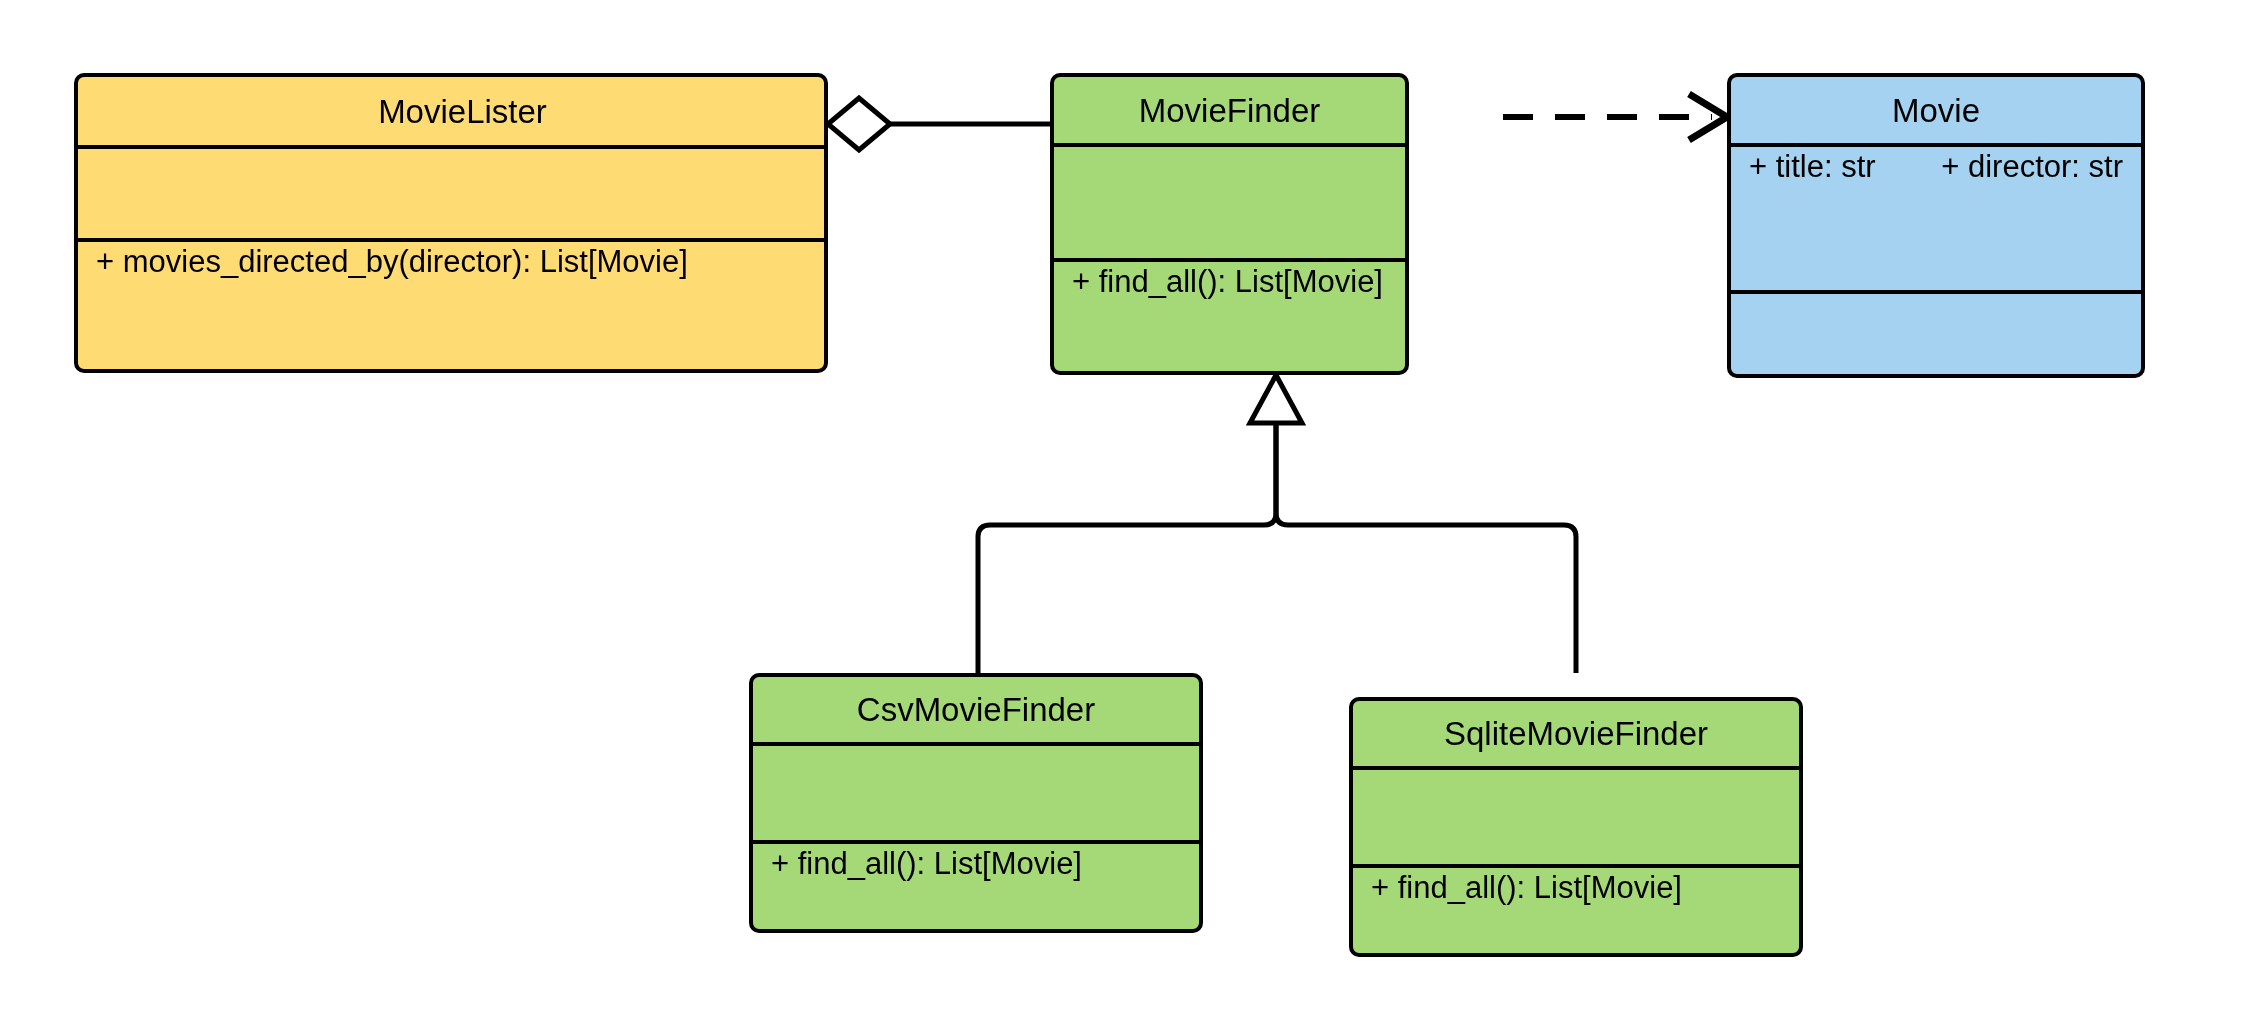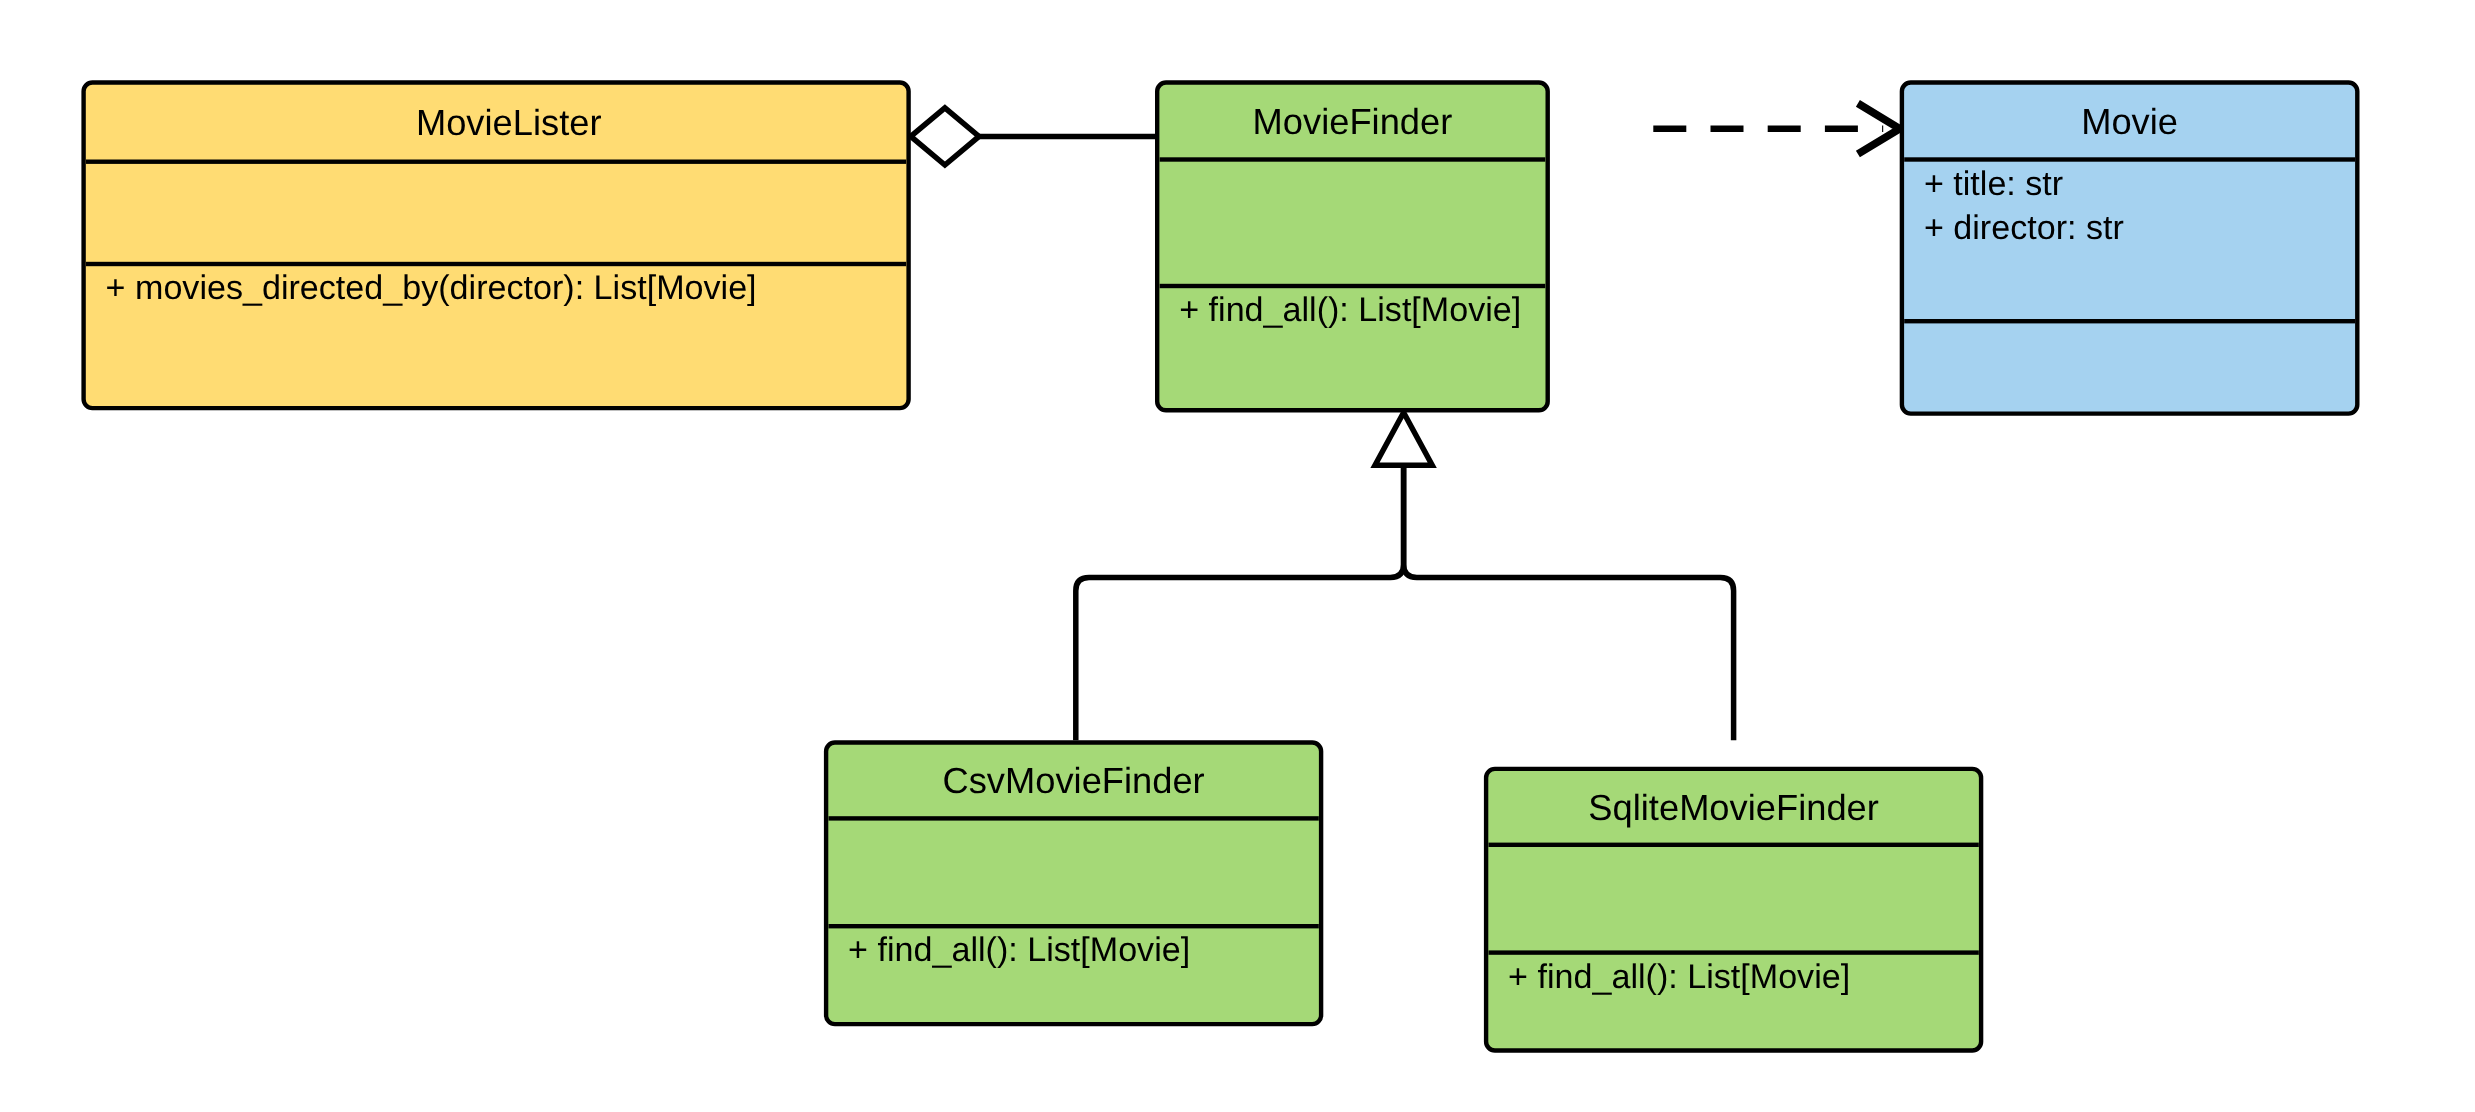--- a/index.html
+++ b/index.html
@@ -45,22 +45,22 @@
     display: flex;
     align-items: center;
     justify-content: center;
     font-size: 33px;
     color: #000000;
     line-height: 1;
     white-space: nowrap;
   }
   .member-list {
     display: flex;
-    flex-direction: column;
-    justify-content: flex-start;
+    flex-direction: row;
+    justify-content: space-between;
     padding: 0 18px;
   }
   .member-list.empty {
     padding: 0;
   }
   .member {
     font-size: 31px;
     color: #000000;
     line-height: 1.28;
     white-space: nowrap;

